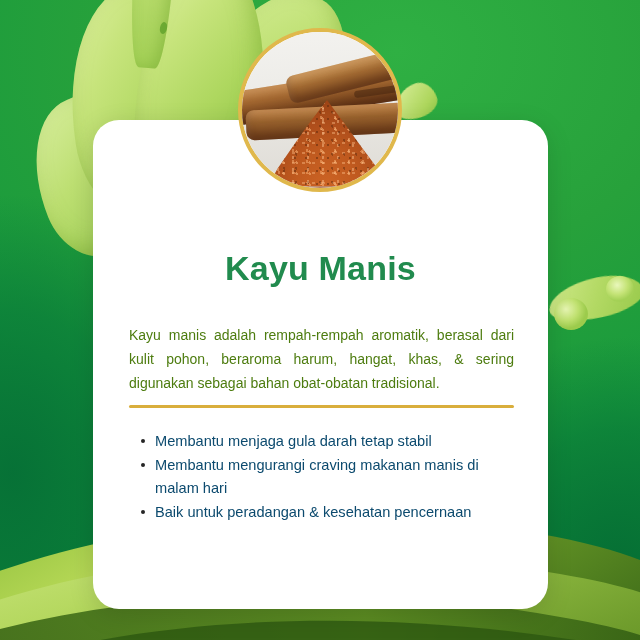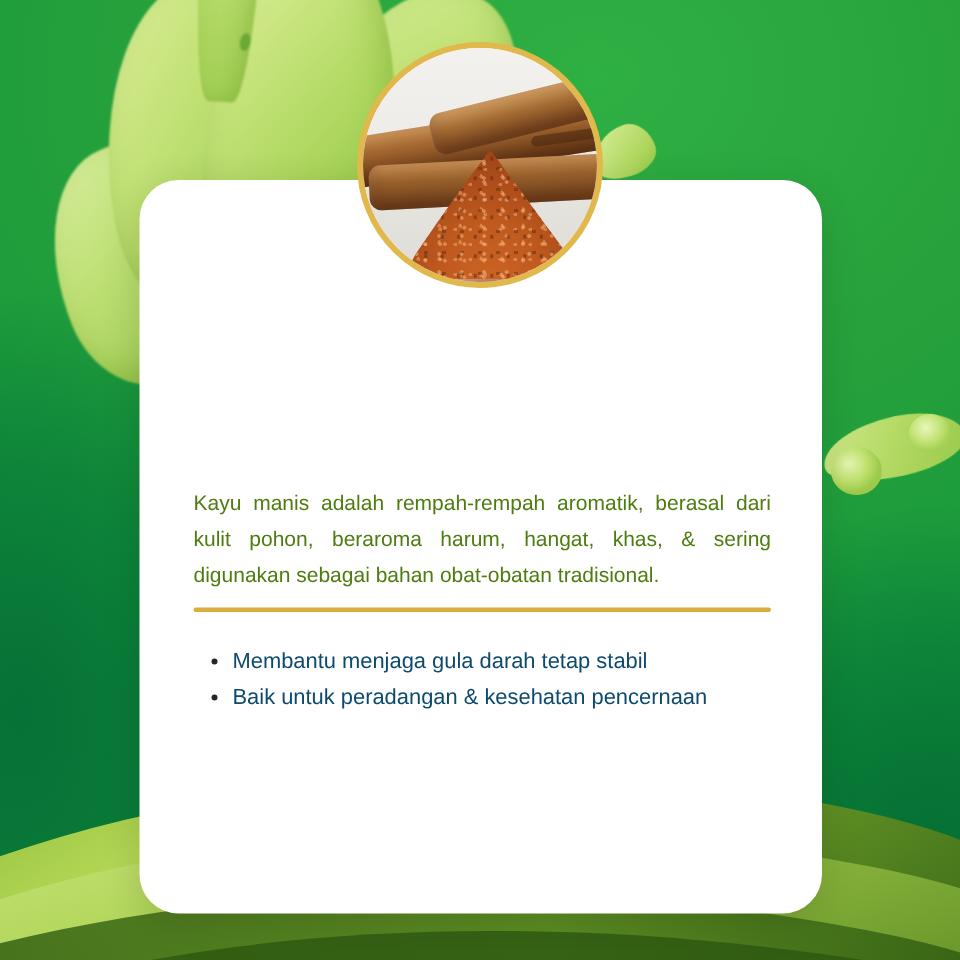--- a/index.html
+++ b/index.html
@@ -323,29 +323,34 @@
       </defs>
       <path d="M0,96 C160,36 360,20 560,52 C640,66 690,86 700,104 L700,210 L0,210 Z" fill="url(#wg1)"></path>
       <path d="M0,124 C170,66 380,56 580,92 C650,104 692,118 700,132 L700,210 L0,210 Z" fill="url(#wg2)" opacity="0.85"></path>
       <path d="M0,152 C180,104 390,100 586,136 C654,148 694,162 700,174 L700,210 L0,210 Z" fill="url(#wg3)" opacity="0.9"></path>
       <path d="M40,176 C210,130 420,128 620,162 C660,169 690,178 700,186 L700,210 L40,210 Z" fill="#2b5510" opacity="0.75"></path>
     </svg>
   </div>
 
   <div class="card">
 
+    <h1 class="title">Kayu Manis</h1>
 
     <p class="body-text">Kayu manis adalah rempah-rempah aromatik, berasal dari kulit pohon, beraroma harum, hangat, khas, &amp; sering digunakan sebagai bahan obat-obatan tradisional.</p>
 
     <div class="divider"></div>
 
     <ul class="benefits">
       <li>
         <span class="dot"></span>
         <span>Membantu menjaga gula darah tetap stabil</span>
+      </li>
+      <li>
+        <span class="dot"></span>
+        <span>Membantu mengurangi craving makanan manis di malam hari</span>
       </li>
       <li>
         <span class="dot"></span>
         <span>Baik untuk peradangan &amp; kesehatan pencernaan</span>
       </li>
     </ul>
   </div>
 
   <div class="circle-wrap">
     <div class="circle-photo">

